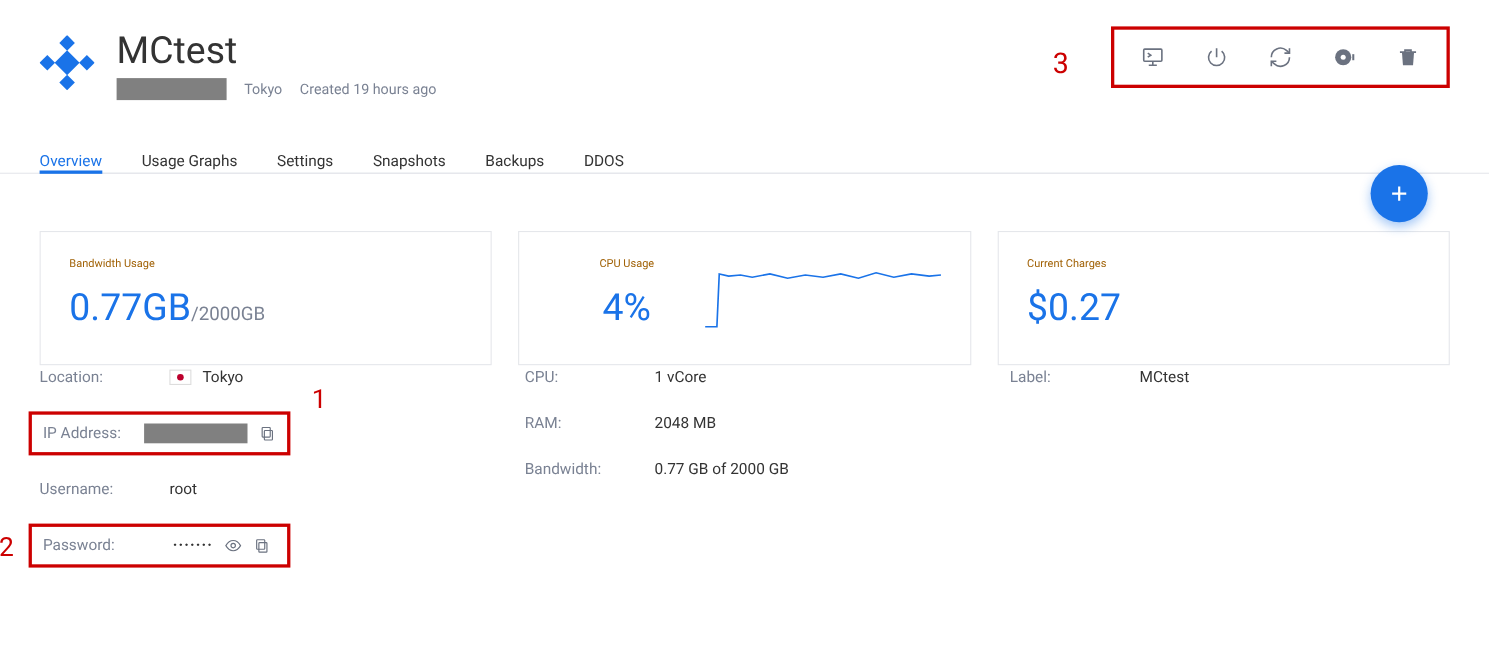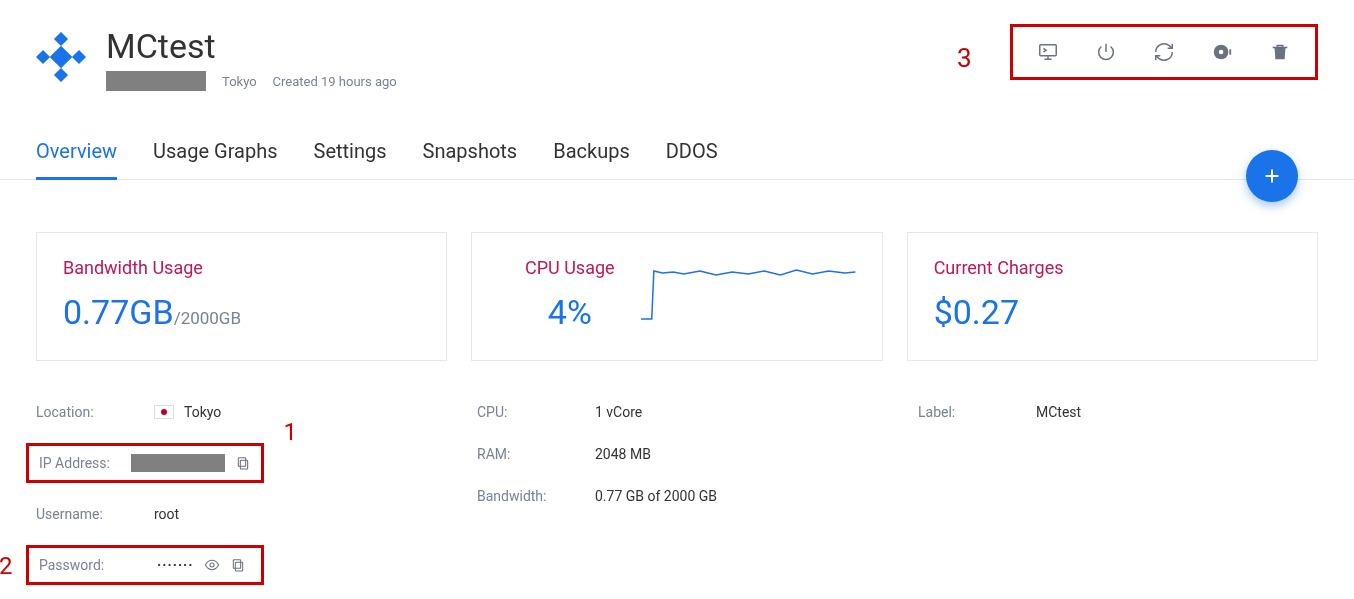--- a/index.html
+++ b/index.html
@@ -34,44 +34,44 @@
   .icon-btn svg.fill { fill: currentColor; stroke: none; }
 
   .tabs {
     display: flex; gap: 36px; margin-top: 36px; border-bottom: 1px solid #e5e7eb;
     position: relative;
   }
   .tabs::after {
     content: ""; position: absolute; left: -36px; right: -36px; bottom: -1px;
     border-bottom: 1px solid #e5e7eb; z-index: -1;
   }
-  .tab { padding: 12px 0 14px; font-size: 20px; color: #333; cursor: pointer; }
+  .tab { padding: 12px 0 0; font-size: 14px; color: #333; cursor: pointer; }
   .tab.active { color: #1a73e8; border-bottom: 3px solid #1a73e8; margin-bottom: -1px; }
 
   .fab {
     position: absolute; right: 56px; top: 150px;
     width: 52px; height: 52px; border-radius: 50%;
     background: #1a73e8; color: #fff; display: flex; align-items: center; justify-content: center;
     box-shadow: 0 4px 10px rgba(26,115,232,0.4); cursor: pointer;
   }
   .fab svg { width: 22px; height: 22px; stroke: #fff; stroke-width: 2.2; fill: none; }
 
   .cards { display: flex; gap: 24px; margin-top: 52px; }
   .card {
     flex: 1; border: 1px solid #e5e7eb; padding: 24px 26px 28px; min-height: 118px;
   }
-  .card-label { font-size: 18px; color: #be185d; }
+  .card-label { font-size: 10px; color: #a16207; }
   .card-value { font-size: 34px; color: #1a73e8; margin-top: 14px; }
   .card .sub { font-size: 17px; color: #7a8293; }
   .cpu-card { display: flex; align-items: stretch; }
   .cpu-left { flex: 0 0 40%; display: flex; flex-direction: column; text-align: center; }
   .spark { flex: 1; position: relative; margin-top: 4px; }
   .spark svg { width: 100%; height: 60px; }
 
-  .details { display: flex; gap: 41px; margin-top: 40px; }
+  .details { display: flex; gap: 41px; }
   .col { flex: 1; display: flex; flex-direction: column; gap: 20px; }
   .row { display: flex; align-items: center; position: relative; height: 22px; }
   .row .label { width: 118px; font-size: 14px; color: #7a8293; }
   .row .value { font-size: 14px; color: #333; display: flex; align-items: center; gap: 10px; }
   .link { color: #1a73e8; cursor: pointer; }
   .flag { width: 20px; height: 14px; border: 1px solid #ddd; background: #fff; position: relative; display: inline-block; }
   .flag::after { content: ""; width: 6px; height: 6px; border-radius: 50%; background: #bc002d; position: absolute; left: 6px; top: 3px; }
 
   .box1, .box2 { border: 3px solid #cc0000; padding: 6px 10px; position: relative; margin-left: -10px; width: 238px; }
   .box1::after, .box2::before {

